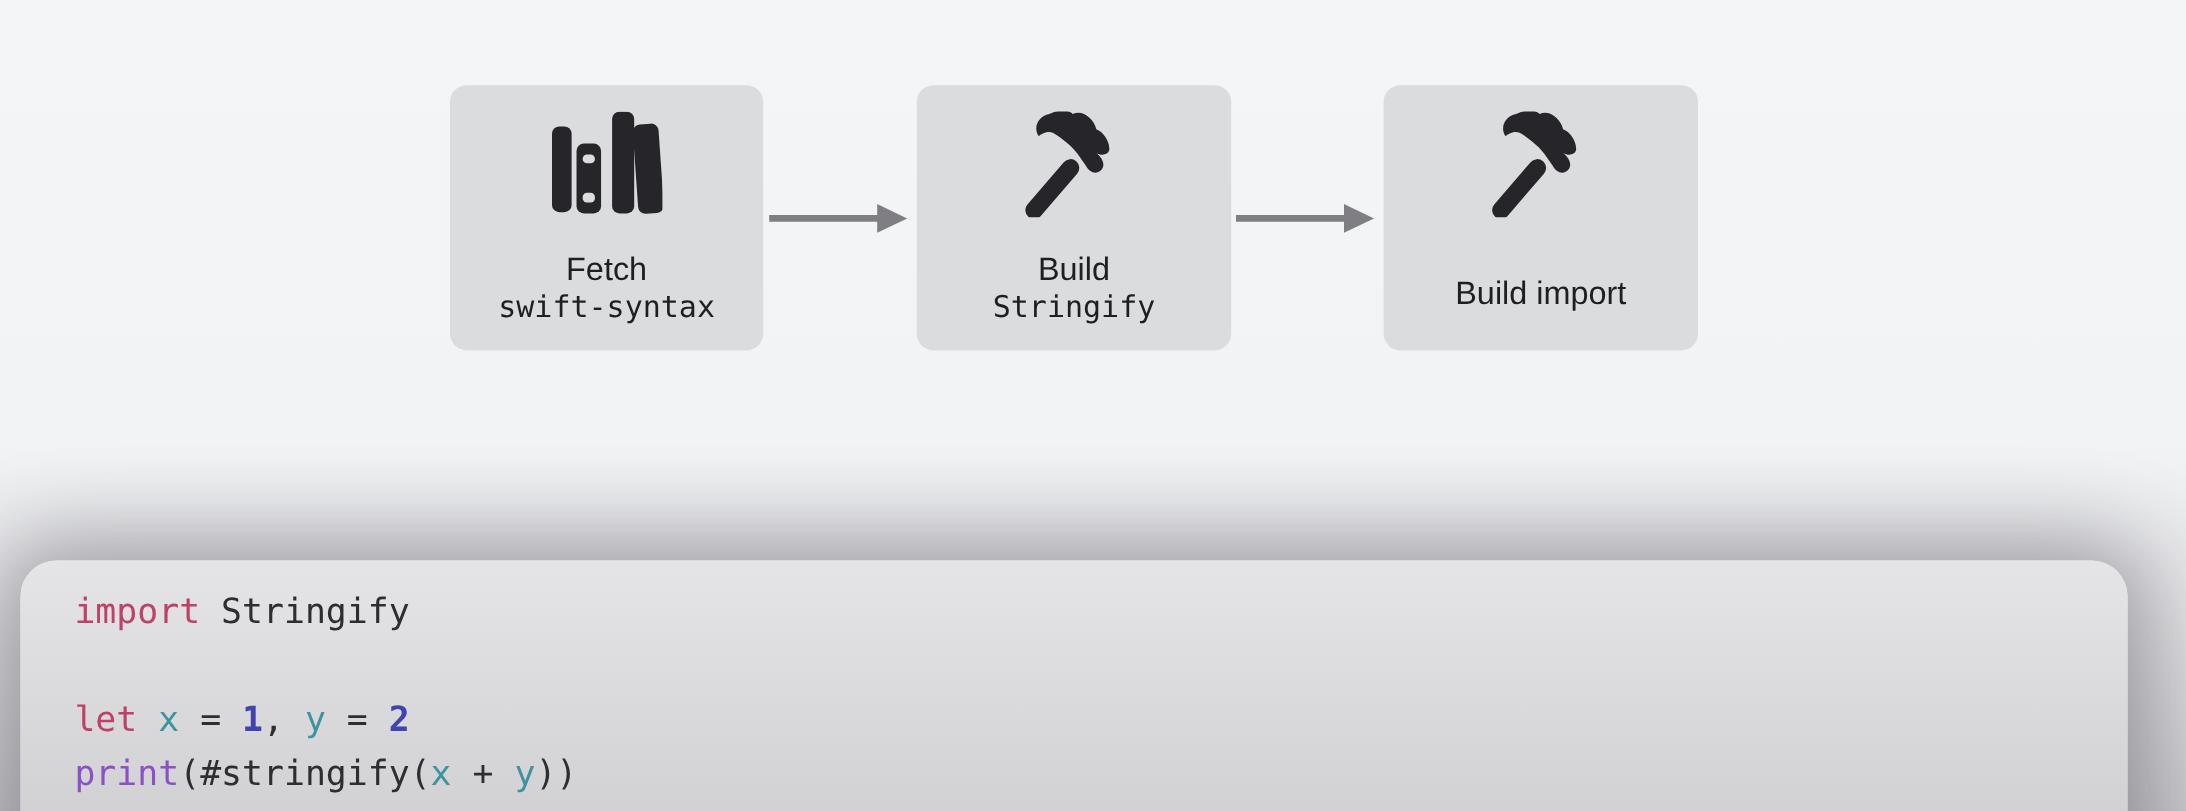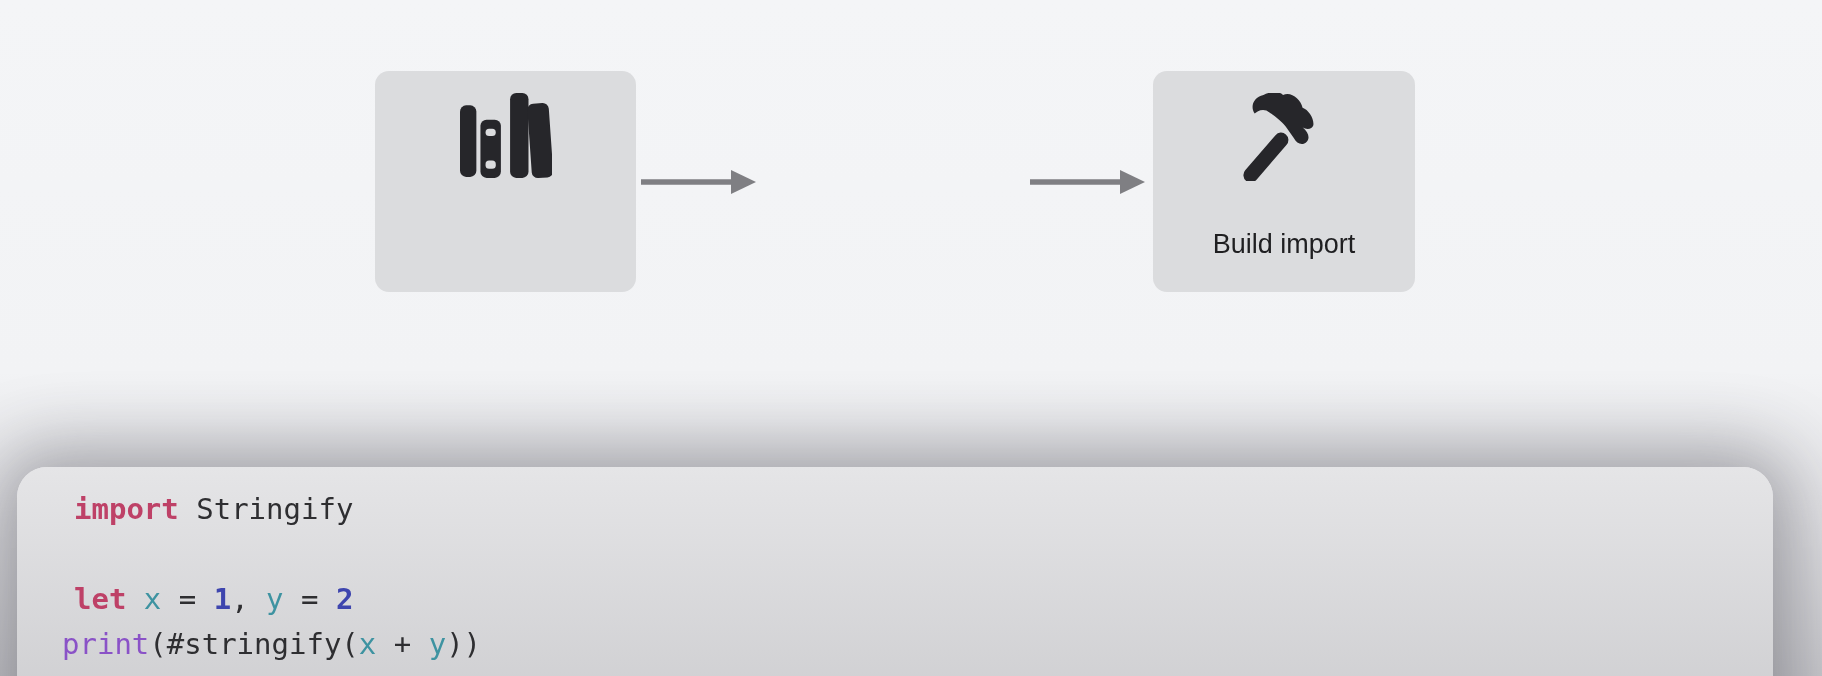--- a/index.html
+++ b/index.html
@@ -77,48 +77,66 @@
   }
   .code-block {
     padding: 20px 0 0 45px;
     font-family: "DejaVu Sans Mono", "Liberation Mono", monospace;
     font-size: 29px;
     line-height: 45px;
     white-space: pre;
   }
   .code-line { height: 45px; }
   .tok-plain    { color: var(--code-plain, #2E2E31); }
-  .tok-keyword  { color: var(--code-keyword, #BE4167); font-weight: bold; margin-left: 12px; }
+  .tok-keyword  { color: var(--code-keyword, #BE4167); font-weight: normal; }
   .tok-variable { color: var(--code-variable, #3E93A1); }
   .tok-number   { color: var(--code-number, #3E45AE); font-weight: bold; }
   .tok-function { color: var(--code-function, #8A52C7); text-align: center; }
 </style>
 </head>
 <body>
 
 <div class="flow">
 
   <div class="flow-box step1">
     <span class="box-icon">
       <svg width="92" height="86" viewBox="0 0 90 84">
         <rect class="icon-fill" x="0" y="12" width="16" height="70" rx="6"></rect>
         <rect class="icon-fill" x="20" y="26" width="20" height="57" rx="6"></rect>
         <rect x="25" y="35" width="10" height="7" rx="3.5" fill="#DBDCDE"></rect>
         <rect x="25" y="66" width="10" height="8" rx="3.5" fill="#DBDCDE"></rect>
         <rect class="icon-fill" x="49" y="0" width="18" height="83" rx="6"></rect>
         <rect class="icon-fill" x="68" y="10" width="21" height="73" rx="6" transform="rotate(-4 78 46)"></rect>
       </svg>
     </span>
+    <div class="box-labels">
+      <span class="label-sans">Fetch</span>
+      <span class="label-mono">swift-syntax</span>
+    </div>
   </div>
 
   <svg class="flow-arrow a1" viewBox="0 0 120 28">
     <line x1="2" y1="14" x2="94" y2="14"></line>
     <polygon points="92,2 117,14 92,26"></polygon>
   </svg>
 
+  <div class="flow-box step2">
+    <span class="box-icon">
+      <svg width="88" height="88" viewBox="0 0 90 90">
+        <path class="icon-fill" d="M15,21 C10,14 14,4 24,2 C32,-2 40,-2 44,2 C52,-2 62,6 64,15
+                 C70,17 76,26 75,33 C74,37 68,38 64,35 C70,40 72,46 68,50
+                 C64,54 58,52 55,46 L48,36 C44,30 34,22 27,18 C22,16 17,19 15,21 Z"></path>
+        <line class="icon-stroke" x1="11" y1="84" x2="42" y2="48" stroke-width="15" stroke-linecap="round"></line>
+      </svg>
+    </span>
+    <div class="box-labels">
+      <span class="label-sans">Build</span>
+      <span class="label-mono">Stringify</span>
+    </div>
+  </div>
 
   <svg class="flow-arrow a2" viewBox="0 0 120 28">
     <line x1="2" y1="14" x2="94" y2="14"></line>
     <polygon points="92,2 117,14 92,26"></polygon>
   </svg>
 
   <div class="flow-box step3">
     <span class="box-icon">
       <svg width="88" height="88" viewBox="0 0 90 90">
         <path class="icon-fill" d="M15,21 C10,14 14,4 24,2 C32,-2 40,-2 44,2 C52,-2 62,6 64,15

